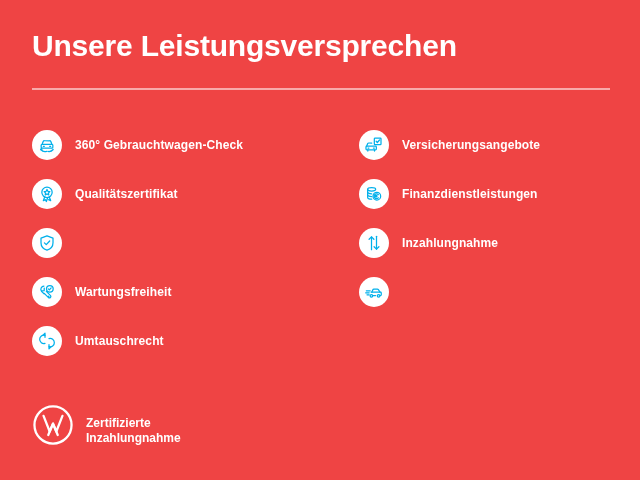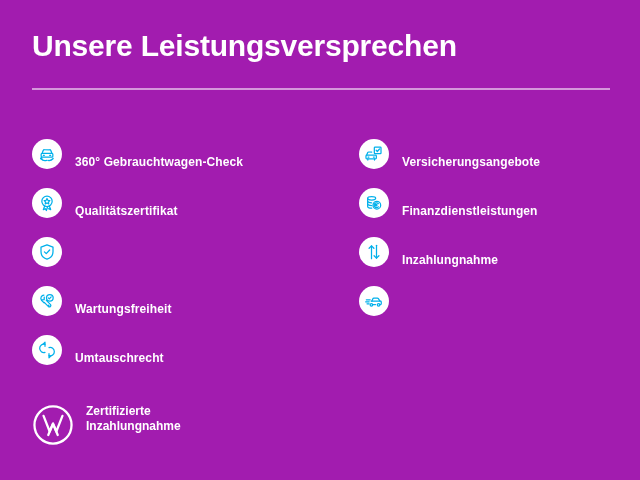--- a/index.html
+++ b/index.html
@@ -10,21 +10,21 @@
   body {
     width: 640px;
     height: 480px;
     overflow: hidden;
     font-family: "Liberation Sans", sans-serif;
   }
   #page {
     position: relative;
     width: 640px;
     height: 480px;
-    background: #a21caf;
+    background: #ef4444;
     box-sizing: border-box;
   }
 
   
   .header {
     position: absolute;
     left: 32px;
     top: 28px;
     width: 578px;
   }
@@ -64,21 +64,21 @@
     box-sizing: border-box;
   }
   .column-right {
     width: 310px;
     padding-left: 29px;
     box-sizing: border-box;
   }
 
   .feature {
     display: flex;
-    align-items: flex-end;
+    align-items: center;
     height: 49px;
   }
   .feature-icon {
     flex: 0 0 auto;
     width: 30px;
     height: 30px;
     border-radius: 50%;
     background: #ffffff;
     display: flex;
     align-items: center;
@@ -96,21 +96,21 @@
     letter-spacing: 0.1px;
     white-space: nowrap;
   }
 
   
   .brand {
     position: absolute;
     left: 32px;
     top: 404px;
     display: flex;
-    align-items: flex-start;
+    align-items: flex-end;
   }
   .brand-logo {
     width: 42px;
     height: 42px;
     flex: 0 0 auto;
     margin-right: 12px;
   }
   .brand-text {
     color: #ffffff;
     font-size: 12px;

